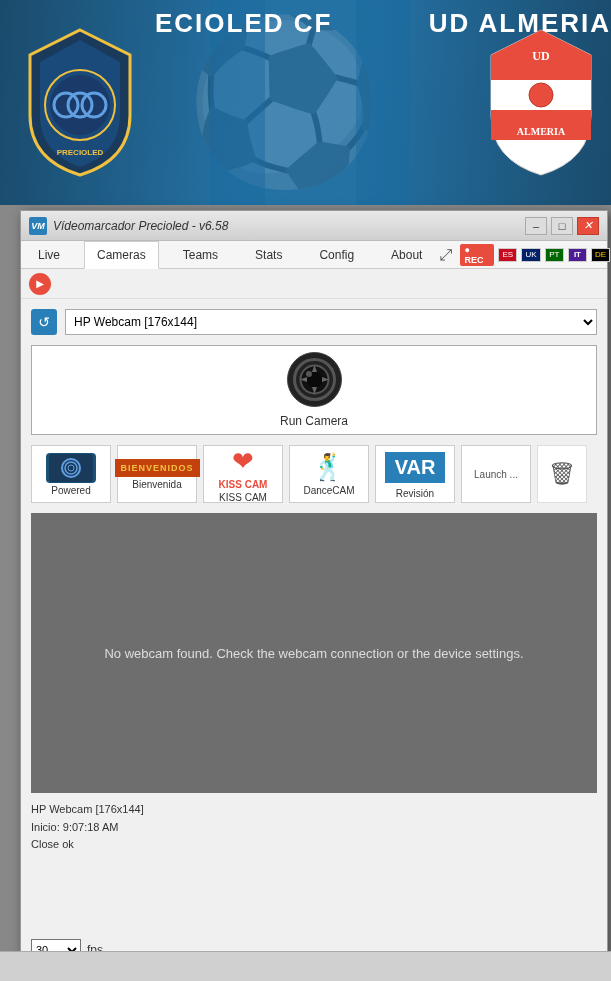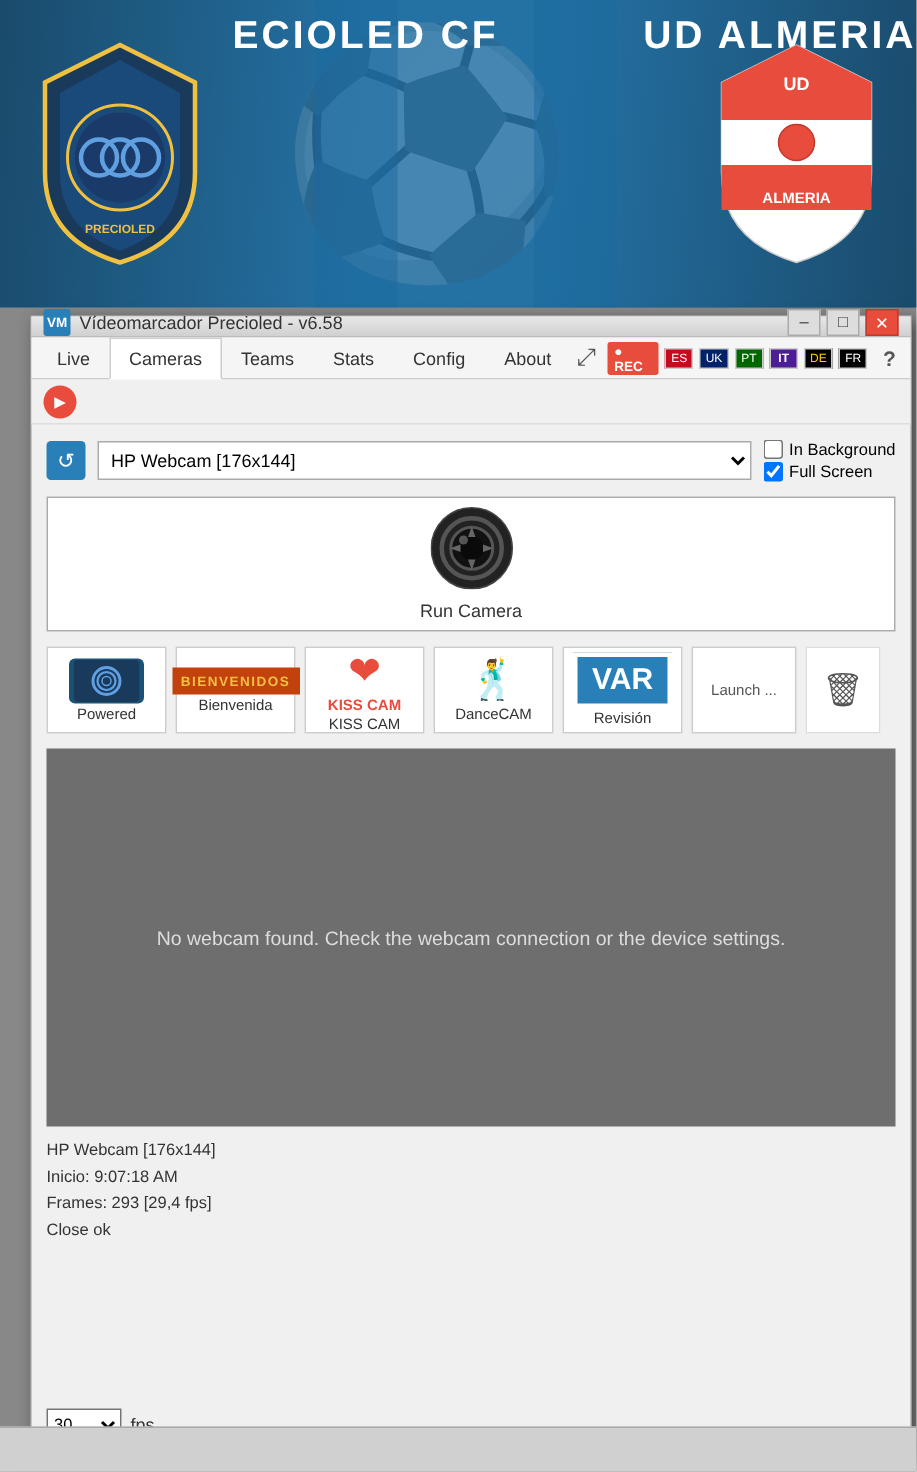--- a/index.html
+++ b/index.html
@@ -28,44 +28,45 @@
     .logo-left {
       position: absolute;
       left: 10px; top: 10px;
       width: 140px; height: 185px;
       display: flex; align-items: center; justify-content: center;
     }
     .logo-right {
       position: absolute;
       right: 10px; top: 10px;
       width: 130px; height: 185px;
-      display: flex; align-items: center; justify-content: flex-start;
+      display: flex; align-items: center; justify-content: flex-end; font-family: Liberation Serif, serif;
     }
 
     
     .app-window {
       position: absolute;
       top: 210px;
       left: 20px;
       width: 588px;
       height: 760px;
       background: #f0f0f0;
       border: 1px solid #999;
       box-shadow: 3px 3px 10px rgba(0,0,0,0.5);
     }
 
     
     .title-bar {
       background: linear-gradient(to bottom, #e8e8e8, #d0d0d0);
-      height: 14px;
-      display: flex;
-      align-items: flex-end;
+      height: 30px;
+      display: flex;
+      align-items: center;
       justify-content: space-between;
       padding: 0 8px;
       border-bottom: 1px solid #bbb;
+      font-style: italic;
     }
     .title-bar-left {
       display: flex;
       align-items: center;
       gap: 6px;
     }
     .title-bar-icon {
       width: 18px; height: 18px;
       background: #2980b9;
       border-radius: 2px;
@@ -97,20 +98,21 @@
       height: 28px;
       display: flex;
       align-items: stretch;
       border-bottom: 1px solid #ccc;
       padding: 0 4px;
       justify-content: space-between;
     }
     .menu-tabs {
       display: flex;
       align-items: stretch;
+      gap: 11px;
     }
     .menu-tab {
       padding: 4px 12px;
       font-size: 12px;
       color: #333;
       cursor: pointer;
       border: 1px solid transparent;
       display: flex; align-items: center;
       background: transparent;
     }
@@ -278,21 +280,21 @@
 
     
     .delete-btn-icon {
       font-size: 22px;
       color: #555;
     }
 
     
     .video-area {
       background: #6e6e6e;
-      height: 252px;
+      height: 280px;
       display: flex;
       align-items: center;
       justify-content: center;
       margin-bottom: 8px;
     }
     .no-webcam-msg {
       color: #ddd;
       font-size: 13px;
       text-align: center;
     }
@@ -435,30 +437,20 @@
     <div class="play-btn">▶</div>
   </div>
 
   <div class="main-content">
 
     <div class="camera-selector-row">
       <button class="refresh-btn">↺</button>
       <select class="camera-select">
         <option>HP Webcam [176x144]</option>
       </select>
-      <div class="checkbox-group">
-        <div class="checkbox-row">
-          <input type="checkbox" id="inbg" style="">
-          <label for="inbg">In Background</label>
-        </div>
-        <div class="checkbox-row">
-          <input type="checkbox" id="fullscr" checked="" style="">
-          <label for="fullscr">Full Screen</label>
-        </div>
-      </div>
     </div>
 
     <div class="camera-preview">
       <div>
         
         <svg width="55" height="55" viewBox="0 0 55 55">
           <circle cx="27.5" cy="27.5" r="27" fill="#222" stroke="#444" stroke-width="1"></circle>
           <circle cx="27.5" cy="27.5" r="20" fill="none" stroke="#555" stroke-width="3"></circle>
           <circle cx="27.5" cy="27.5" r="14" fill="#111" stroke="#555" stroke-width="2"></circle>
           <circle cx="27.5" cy="27.5" r="8" fill="#0a0a0a"></circle>
@@ -520,21 +512,20 @@
       </div>
     </div>
 
     <div class="video-area">
       <div class="no-webcam-msg">No webcam found. Check the webcam connection or the device settings.</div>
     </div>
 
     <div class="info-text">
       <div>HP Webcam [176x144]</div>
       <div>Inicio: 9:07:18 AM</div>
-      <div>Frames: 293  [29,4 fps]</div>
       <div>Close ok</div>
     </div>
 
   </div>
 
   <div class="bottom-bar">
     <select class="fps-select">
       <option>30</option>
       <option>25</option>
       <option>24</option>

